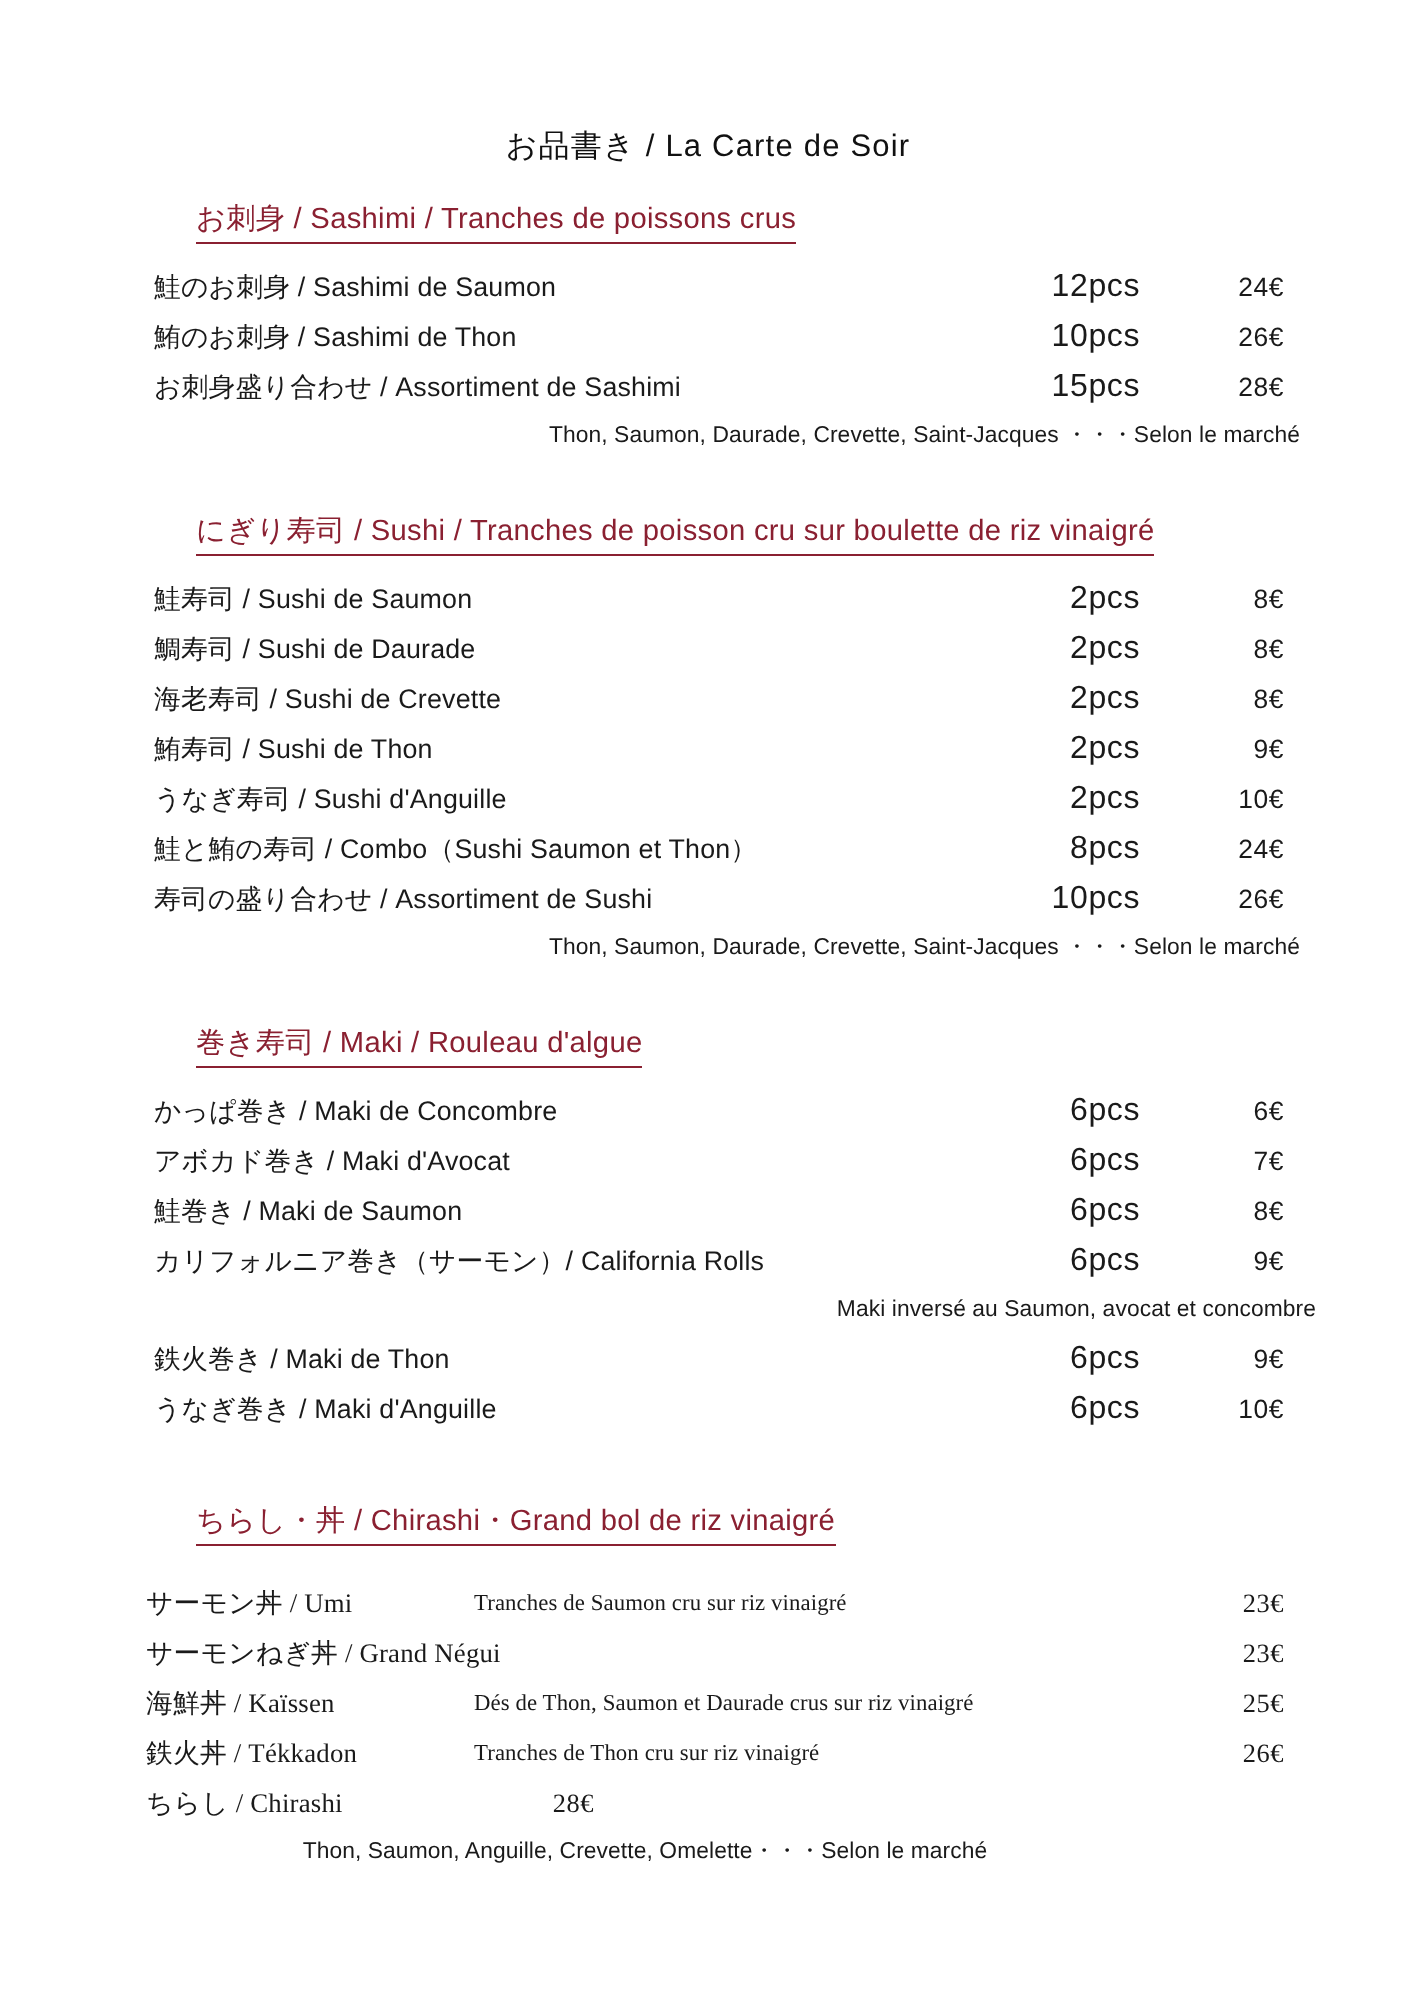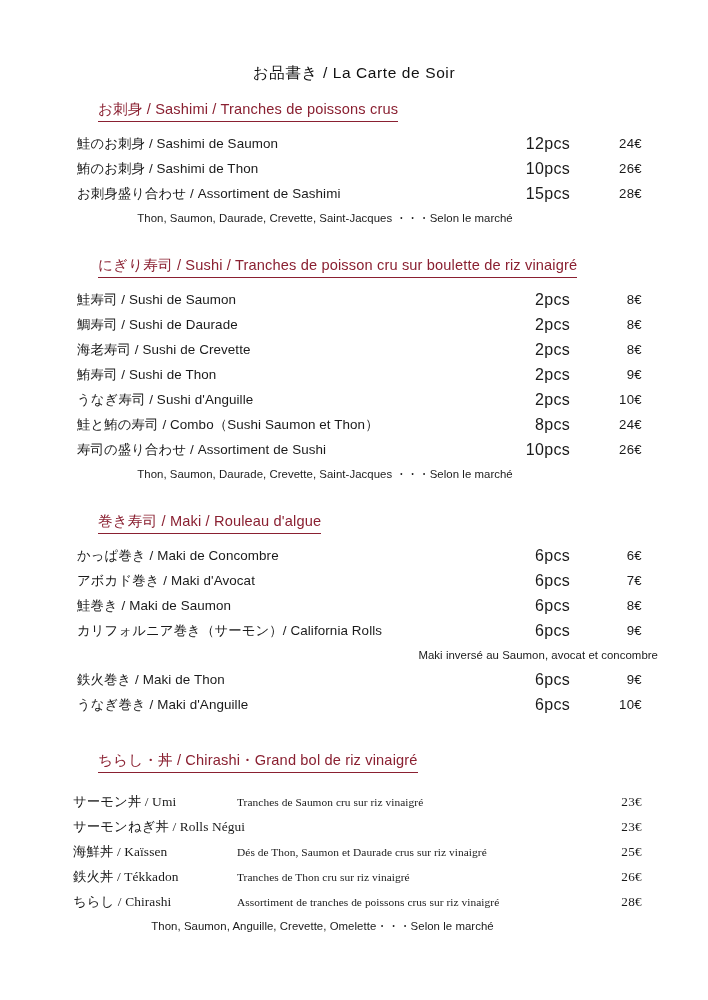--- a/index.html
+++ b/index.html
@@ -115,21 +115,21 @@
   
   .note {
     font-size: 11.4px;
     color: #1a1a1a;
     letter-spacing: 0.05px;
     height: 24px;
     line-height: 24px;
     white-space: nowrap;
   }
   .note.center {
-    text-align: center;
+    text-align: right;
     padding-right: 58px;
   }
   .note.right-ish {
     text-align: right;
     padding-left: 130px;
     padding-right: 50px;
   }
   .note.chirashi-sub {
     text-align: center;
     padding-left: 86px;
@@ -277,38 +277,37 @@
       <span class="section-heading">ちらし・丼 / Chirashi・Grand bol de riz vinaigré</span>
     </div>
     <div class="gap-md"></div>
     <ul class="items">
       <li class="item-row with-desc">
         <span class="item-name">サーモン丼 / Umi</span>
         <span class="item-desc">Tranches de Saumon cru sur riz vinaigré</span>
         <span class="item-price">23€</span>
       </li>
       <li class="item-row with-desc">
-        <span class="item-name">サーモンねぎ丼 / Rolls Négui</span>
+        <span class="item-name">サーモンねぎ丼 / Grand Négui</span>
         <span class="item-desc"></span>
         <span class="item-price">23€</span>
       </li>
     </ul>
     <ul class="items">
       <li class="item-row with-desc">
         <span class="item-name">海鮮丼 / Kaïssen</span>
         <span class="item-desc">Dés de Thon, Saumon et Daurade crus sur riz vinaigré</span>
         <span class="item-price">25€</span>
       </li>
       <li class="item-row with-desc">
         <span class="item-name">鉄火丼 / Tékkadon</span>
         <span class="item-desc">Tranches de Thon cru sur riz vinaigré</span>
         <span class="item-price">26€</span>
       </li>
       <li class="item-row with-desc">
         <span class="item-name">ちらし / Chirashi</span>
-        <span class="item-desc">Assortiment de tranches de poissons crus sur riz vinaigré</span>
         <span class="item-price">28€</span>
       </li>
     </ul>
     <div class="note chirashi-foot">Thon, Saumon, Anguille, Crevette, Omelette・・・Selon le marché</div>
   </div>
 
 </div>
 
 </body></html>

